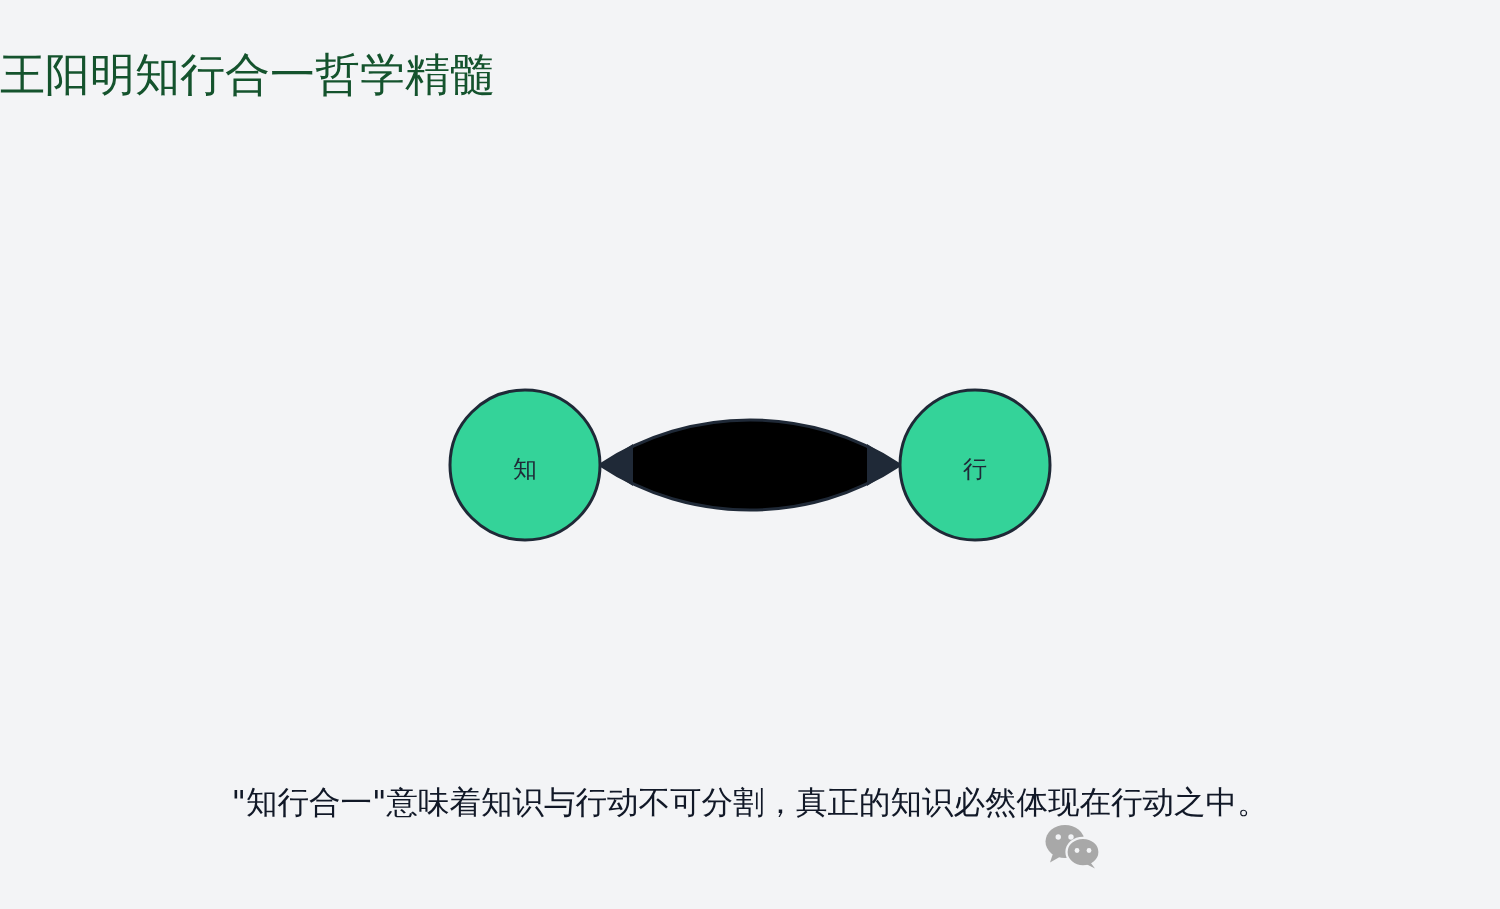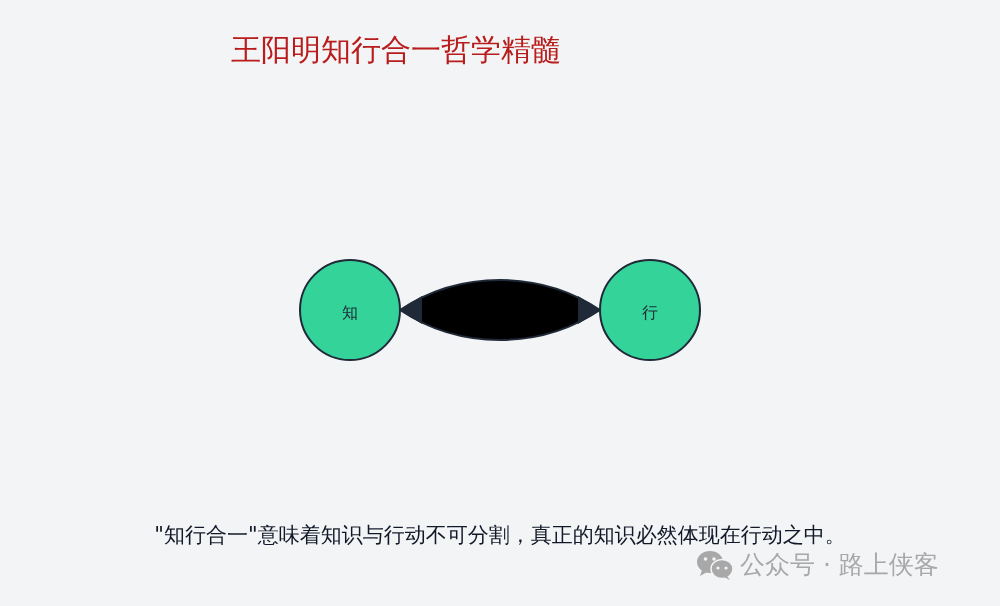--- a/index.html
+++ b/index.html
@@ -5,21 +5,21 @@
     html, body { margin: 0; padding: 0; }
     body {
       width: 1000px; height: 606px; overflow: hidden;
       background: #f3f4f6;
       position: relative;
       font-family: "DejaVu Sans", "Liberation Sans", sans-serif;
       color: #1f2937;
     }
     .title {
       position: absolute; left: 0; top: 30px; width: 792px;
-      text-align: center; font-size: 30px; color: #b91c1c;
+      font-size: 30px; color: #14532d;
       letter-spacing: 0px;
     }
     svg.diagram { position: absolute; left: 0; top: 0; }
     .caption {
       position: absolute; left: 120px; top: 518px; width: 760px;
       text-align: center; font-size: 21px; line-height: 34px; color: #111827;
     }
     .watermark {
       position: absolute; left: 696px; top: 548px;
       display: flex; align-items: center; gap: 6px;
@@ -57,14 +57,13 @@
   <svg width="38" height="32" viewBox="0 0 38 32">
     <ellipse cx="14" cy="13" rx="13" ry="11" fill="#a8a8a8"></ellipse>
     <path d="M6,21 L4,27 L11,23 Z" fill="#a8a8a8"></path>
     <circle cx="9.5" cy="10" r="1.8" fill="#f3f4f6"></circle>
     <circle cx="18" cy="10" r="1.8" fill="#f3f4f6"></circle>
     <ellipse cx="26" cy="20" rx="11" ry="9.5" fill="#a8a8a8" stroke="#f3f4f6" stroke-width="1.5"></ellipse>
     <path d="M31,27 L34,31 L28,28 Z" fill="#a8a8a8"></path>
     <circle cx="22" cy="19" r="1.6" fill="#f3f4f6"></circle>
     <circle cx="30" cy="19" r="1.6" fill="#f3f4f6"></circle>
   </svg>
-  <span>公众号 · 路上侠客</span>
 </div>
 
 </body></html>

